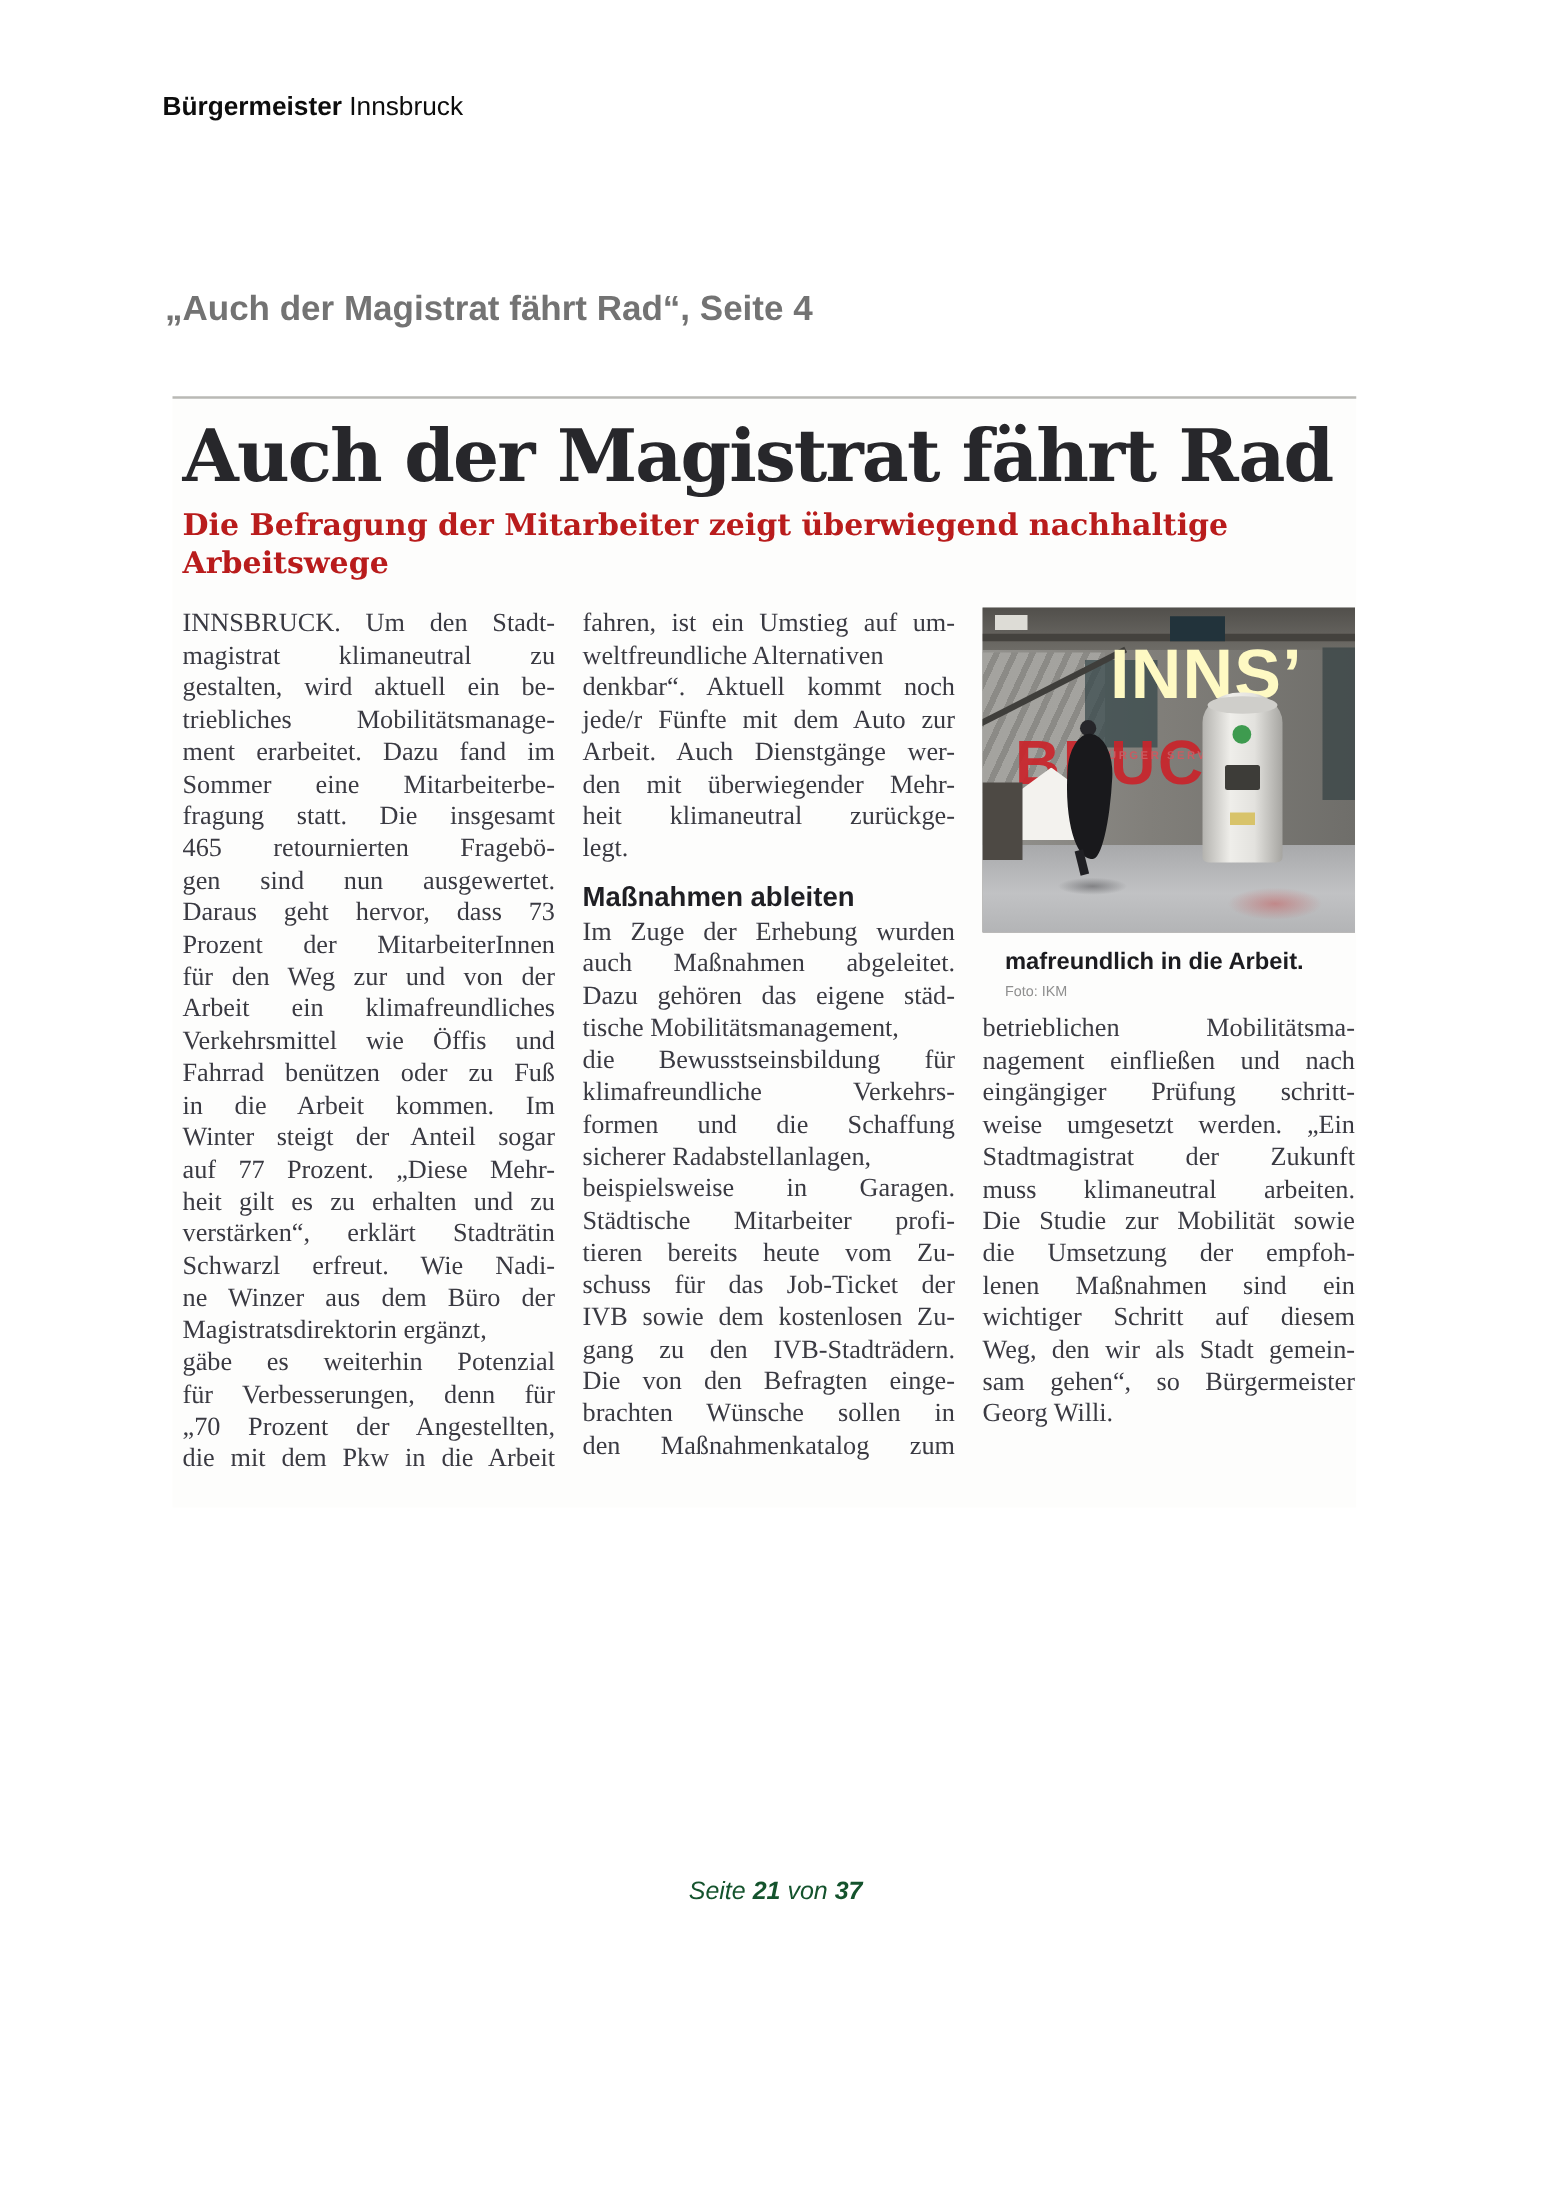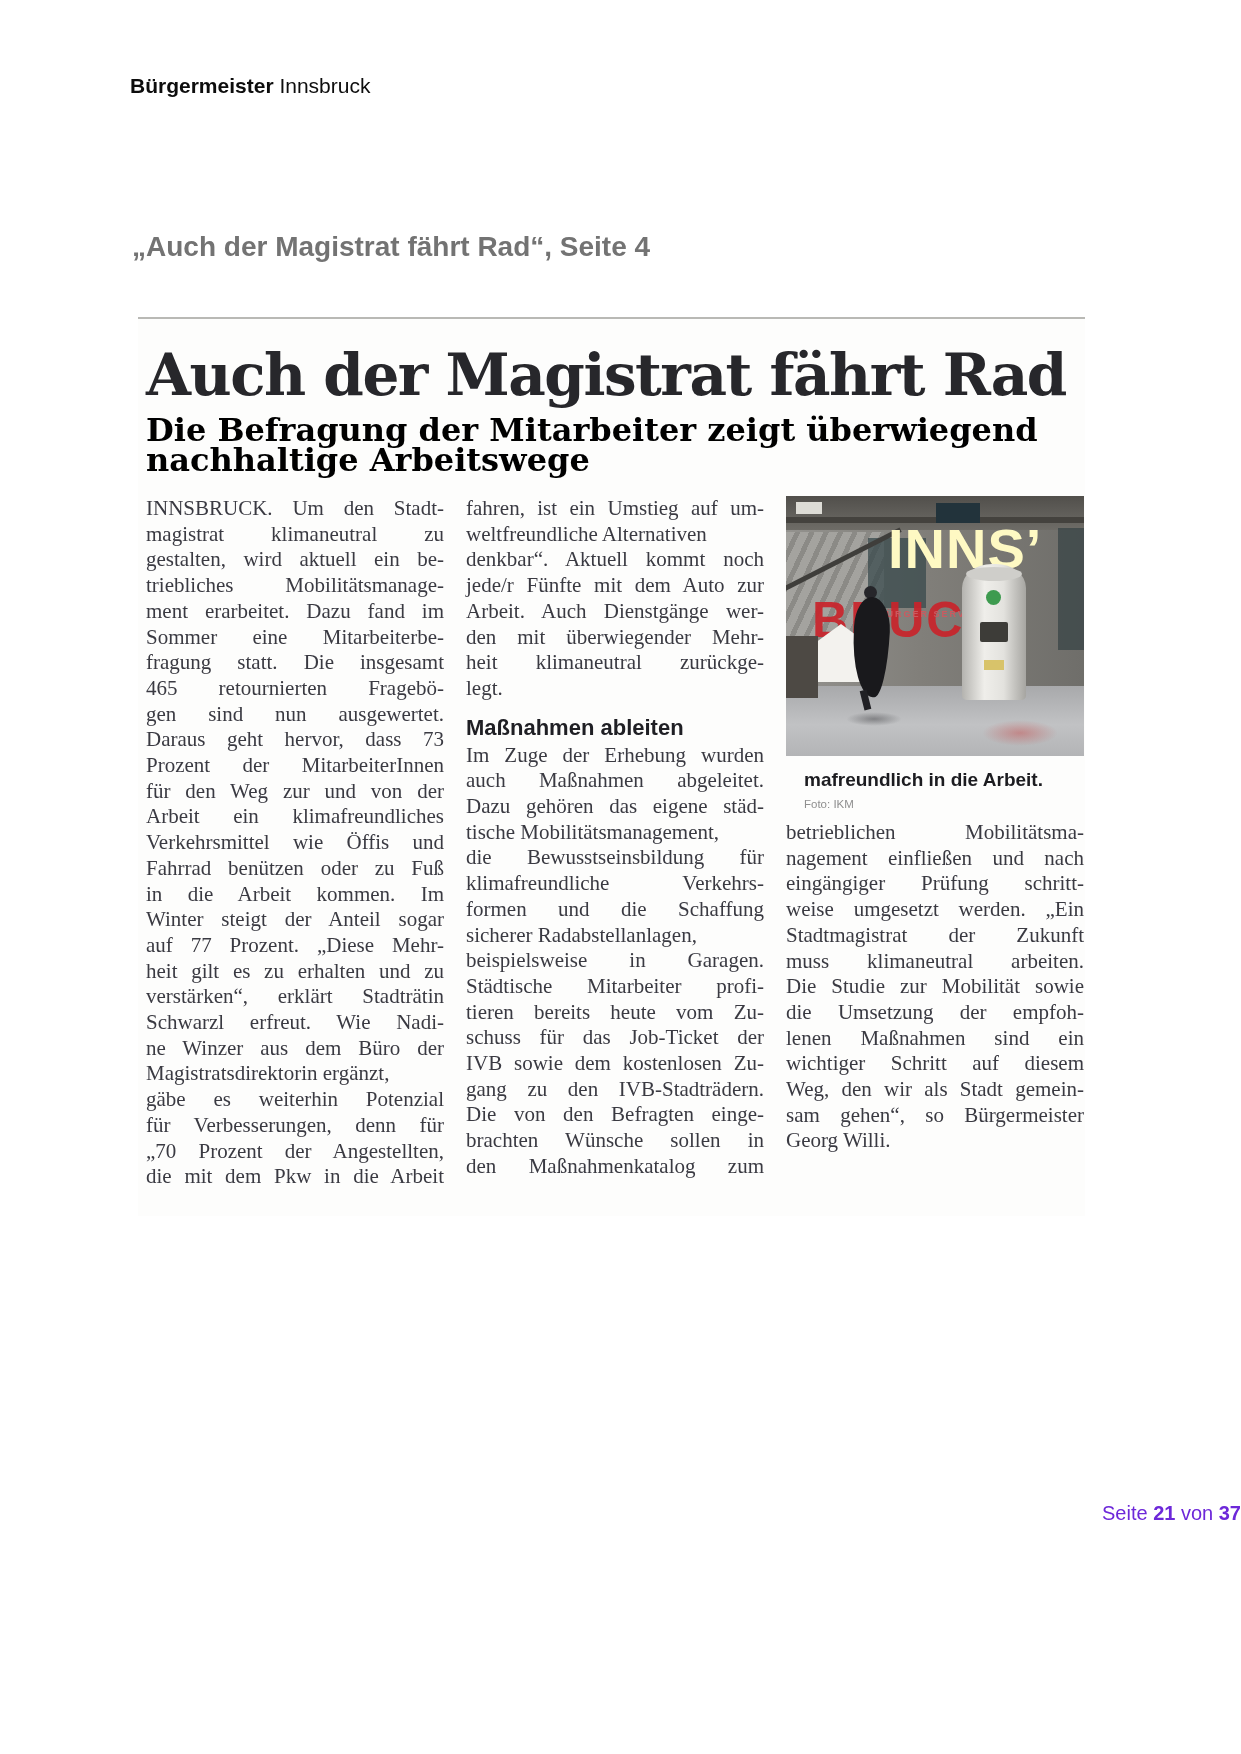--- a/index.html
+++ b/index.html
@@ -4,35 +4,35 @@
 <style>
   html,body{margin:0;padding:0;}
   body{
     width:1241px;height:1754px;position:relative;background:#ffffff;
     font-family:"Liberation Sans",sans-serif;color:#111;overflow:hidden;
   }
   
   .header{position:absolute;left:130px;top:74px;font-size:21px;color:#0d0d0d;}
   .header .brand{font-weight:700;}
   .doc-subtitle{position:absolute;left:132px;top:231px;font-size:28px;font-weight:700;color:#737373;}
-  .footer{position:absolute;left:0;top:1502px;width:100%;text-align:right;font-size:20px;color:#6d28d9;}
+  .footer{position:absolute;left:0;top:1502px;width:100%;text-align:center;font-size:20px;color:#14532d;font-style:italic;}
   .footer .num{font-weight:700;}
   
   .article{
     position:absolute;left:138px;top:317px;width:947px;
     background:#fdfdfc;border-top:2px solid #b9b9b5;border-left:1px solid #ececé8;
-    padding:18px 0 26px 0;
+    padding:8px 0 26px 0;
   }
   .headline{
     font-family:"DejaVu Serif",serif;font-weight:700;font-size:58px;line-height:64px;
     letter-spacing:-1.5px;color:#27272b;margin:6px 0 8px 8px;white-space:nowrap;
   }
   .subheadline{
-    font-family:"DejaVu Serif",serif;font-weight:700;font-size:32px;line-height:30px;
-    color:#000000;margin:0 0 21px 8px;
+    font-family:"DejaVu Serif",serif;font-weight:700;font-size:24px;line-height:30px;
+    color:#b91c1c;margin:0 0 21px 8px;
   }
   .cols{display:flex;gap:22px;margin-left:8px;}
   .col{width:298px;font-family:"Liberation Serif",serif;font-size:21px;line-height:25.7px;color:#3a3a42;}
   .bodyline{text-align:justify;text-align-last:justify;}
   .bodyline.noJust{text-align-last:left;}
   .subhead{
     font-family:"Liberation Sans",sans-serif;font-weight:700;font-size:22px;line-height:25px;
     color:#1f1f24;margin:13px 0 3px 0;
   }
   

